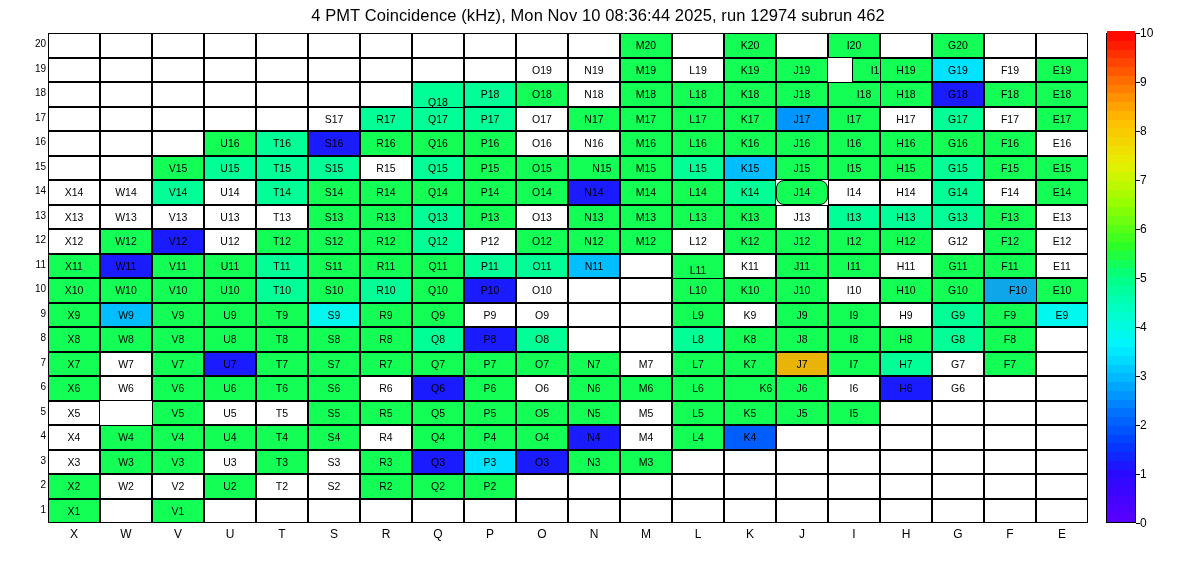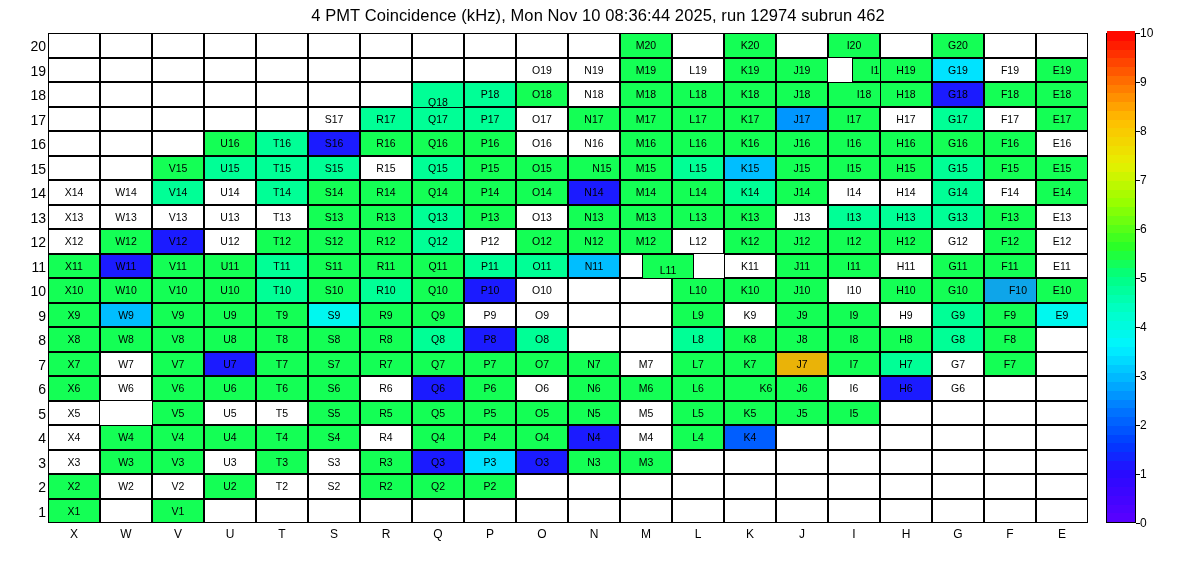--- a/index.html
+++ b/index.html
@@ -13,21 +13,21 @@
   #title{
     position:absolute;left:0;top:6px;width:1196px;text-align:center;
     font-size:16.5px;letter-spacing:0.1px;
   }
   
   #plot{
     position:absolute;left:48px;top:33px;width:1040px;height:490px;
   }
   .rowlabel{
     position:absolute;right:1042px;width:40px;text-align:right;
-    font-size:14px;line-height:1;
+    font-size:10px;line-height:1;
   }
   .collabel{
     position:absolute;top:494px;width:58px;text-align:center;font-size:12px;
   }
   .cell{
     position:absolute;box-sizing:border-box;
     border:1px solid #000;
     font-size:10.5px;
     display:flex;align-items:center;justify-content:center;
     background:#ffffff;
@@ -185,21 +185,21 @@
       <div class="cell" style="left: 208px; top: 147px; width: 52px; height: 24.5px; background: rgb(0, 255, 150);">T14</div>
       <div class="cell" style="left: 260px; top: 147px; width: 52px; height: 24.5px; background: rgb(20, 255, 85);">S14</div>
       <div class="cell" style="left: 312px; top: 147px; width: 52px; height: 24.5px; background: rgb(20, 255, 85);">R14</div>
       <div class="cell" style="left: 364px; top: 147px; width: 52px; height: 24.5px; background: rgb(20, 255, 85);">Q14</div>
       <div class="cell" style="left: 416px; top: 147px; width: 52px; height: 24.5px; background: rgb(20, 255, 85);">P14</div>
       <div class="cell" style="left: 468px; top: 147px; width: 52px; height: 24.5px; background: rgb(20, 255, 85);">O14</div>
       <div class="cell" style="left: 520px; top: 147px; width: 52px; height: 24.5px; background: rgb(27, 27, 255); color: rgb(0, 0, 0);">N14</div>
       <div class="cell" style="left: 572px; top: 147px; width: 52px; height: 24.5px; background: rgb(20, 255, 85);">M14</div>
       <div class="cell" style="left: 624px; top: 147px; width: 52px; height: 24.5px; background: rgb(20, 255, 85);">L14</div>
       <div class="cell" style="left: 676px; top: 147px; width: 52px; height: 24.5px; background: rgb(0, 255, 150);">K14</div>
-      <div class="cell" style="left: 728px; top: 147px; width: 52px; height: 24.5px; background: rgb(20, 255, 85);">J14</div>
+      <div class="cell" style="left: 728px; top: 147px; width: 52px; height: 24.5px; background: rgb(20, 255, 85); border-radius: 8px;">J14</div>
       <div class="cell" style="left: 780px; top: 147px; width: 52px; height: 24.5px;">I14</div>
       <div class="cell" style="left: 832px; top: 147px; width: 52px; height: 24.5px;">H14</div>
       <div class="cell" style="left: 884px; top: 147px; width: 52px; height: 24.5px; background: rgb(0, 255, 150);">G14</div>
       <div class="cell" style="left: 936px; top: 147px; width: 52px; height: 24.5px;">F14</div>
       <div class="cell" style="left: 988px; top: 147px; width: 52px; height: 24.5px; background: rgb(20, 255, 85);">E14</div>
       <div class="rowlabel" style="top: 177.75px;">13</div>
       <div class="cell" style="left: 0px; top: 171.5px; width: 52px; height: 24.5px;">X13</div>
       <div class="cell" style="left: 52px; top: 171.5px; width: 52px; height: 24.5px;">W13</div>
       <div class="cell" style="left: 104px; top: 171.5px; width: 52px; height: 24.5px;">V13</div>
       <div class="cell" style="left: 156px; top: 171.5px; width: 52px; height: 24.5px;">U13</div>
@@ -246,21 +246,21 @@
       <div class="cell" style="left: 104px; top: 220.5px; width: 52px; height: 24.5px; background: rgb(20, 255, 85);">V11</div>
       <div class="cell" style="left: 156px; top: 220.5px; width: 52px; height: 24.5px; background: rgb(20, 255, 85);">U11</div>
       <div class="cell" style="left: 208px; top: 220.5px; width: 52px; height: 24.5px; background: rgb(0, 255, 150);">T11</div>
       <div class="cell" style="left: 260px; top: 220.5px; width: 52px; height: 24.5px; background: rgb(20, 255, 85);">S11</div>
       <div class="cell" style="left: 312px; top: 220.5px; width: 52px; height: 24.5px; background: rgb(20, 255, 85);">R11</div>
       <div class="cell" style="left: 364px; top: 220.5px; width: 52px; height: 24.5px; background: rgb(20, 255, 85);">Q11</div>
       <div class="cell" style="left: 416px; top: 220.5px; width: 52px; height: 24.5px; background: rgb(0, 255, 150);">P11</div>
       <div class="cell" style="left: 468px; top: 220.5px; width: 52px; height: 24.5px; background: rgb(0, 255, 150);">O11</div>
       <div class="cell" style="left: 520px; top: 220.5px; width: 52px; height: 24.5px; background: rgb(0, 190, 255);">N11</div>
       <div class="cell" style="left: 572px; top: 220.5px; width: 52px; height: 24.5px;"></div>
-      <div class="cell" style="left: 594px; top: 220.5px; width: 52px; height: 33px; background: rgb(20, 255, 85);">L11</div>
+      <div class="cell" style="left: 624px; top: 220.5px; width: 52px; height: 33px; background: rgb(20, 255, 85);">L11</div>
       <div class="cell" style="left: 676px; top: 220.5px; width: 52px; height: 24.5px;">K11</div>
       <div class="cell" style="left: 728px; top: 220.5px; width: 52px; height: 24.5px; background: rgb(20, 255, 85);">J11</div>
       <div class="cell" style="left: 780px; top: 220.5px; width: 52px; height: 24.5px; background: rgb(20, 255, 85);">I11</div>
       <div class="cell" style="left: 832px; top: 220.5px; width: 52px; height: 24.5px;">H11</div>
       <div class="cell" style="left: 884px; top: 220.5px; width: 52px; height: 24.5px; background: rgb(20, 255, 85);">G11</div>
       <div class="cell" style="left: 936px; top: 220.5px; width: 52px; height: 24.5px; background: rgb(20, 255, 85);">F11</div>
       <div class="cell" style="left: 988px; top: 220.5px; width: 52px; height: 24.5px;">E11</div>
       <div class="rowlabel" style="top: 251.25px;">10</div>
       <div class="cell" style="left: 0px; top: 245px; width: 52px; height: 24.5px; background: rgb(20, 255, 85);">X10</div>
       <div class="cell" style="left: 52px; top: 245px; width: 52px; height: 24.5px; background: rgb(20, 255, 85);">W10</div>

